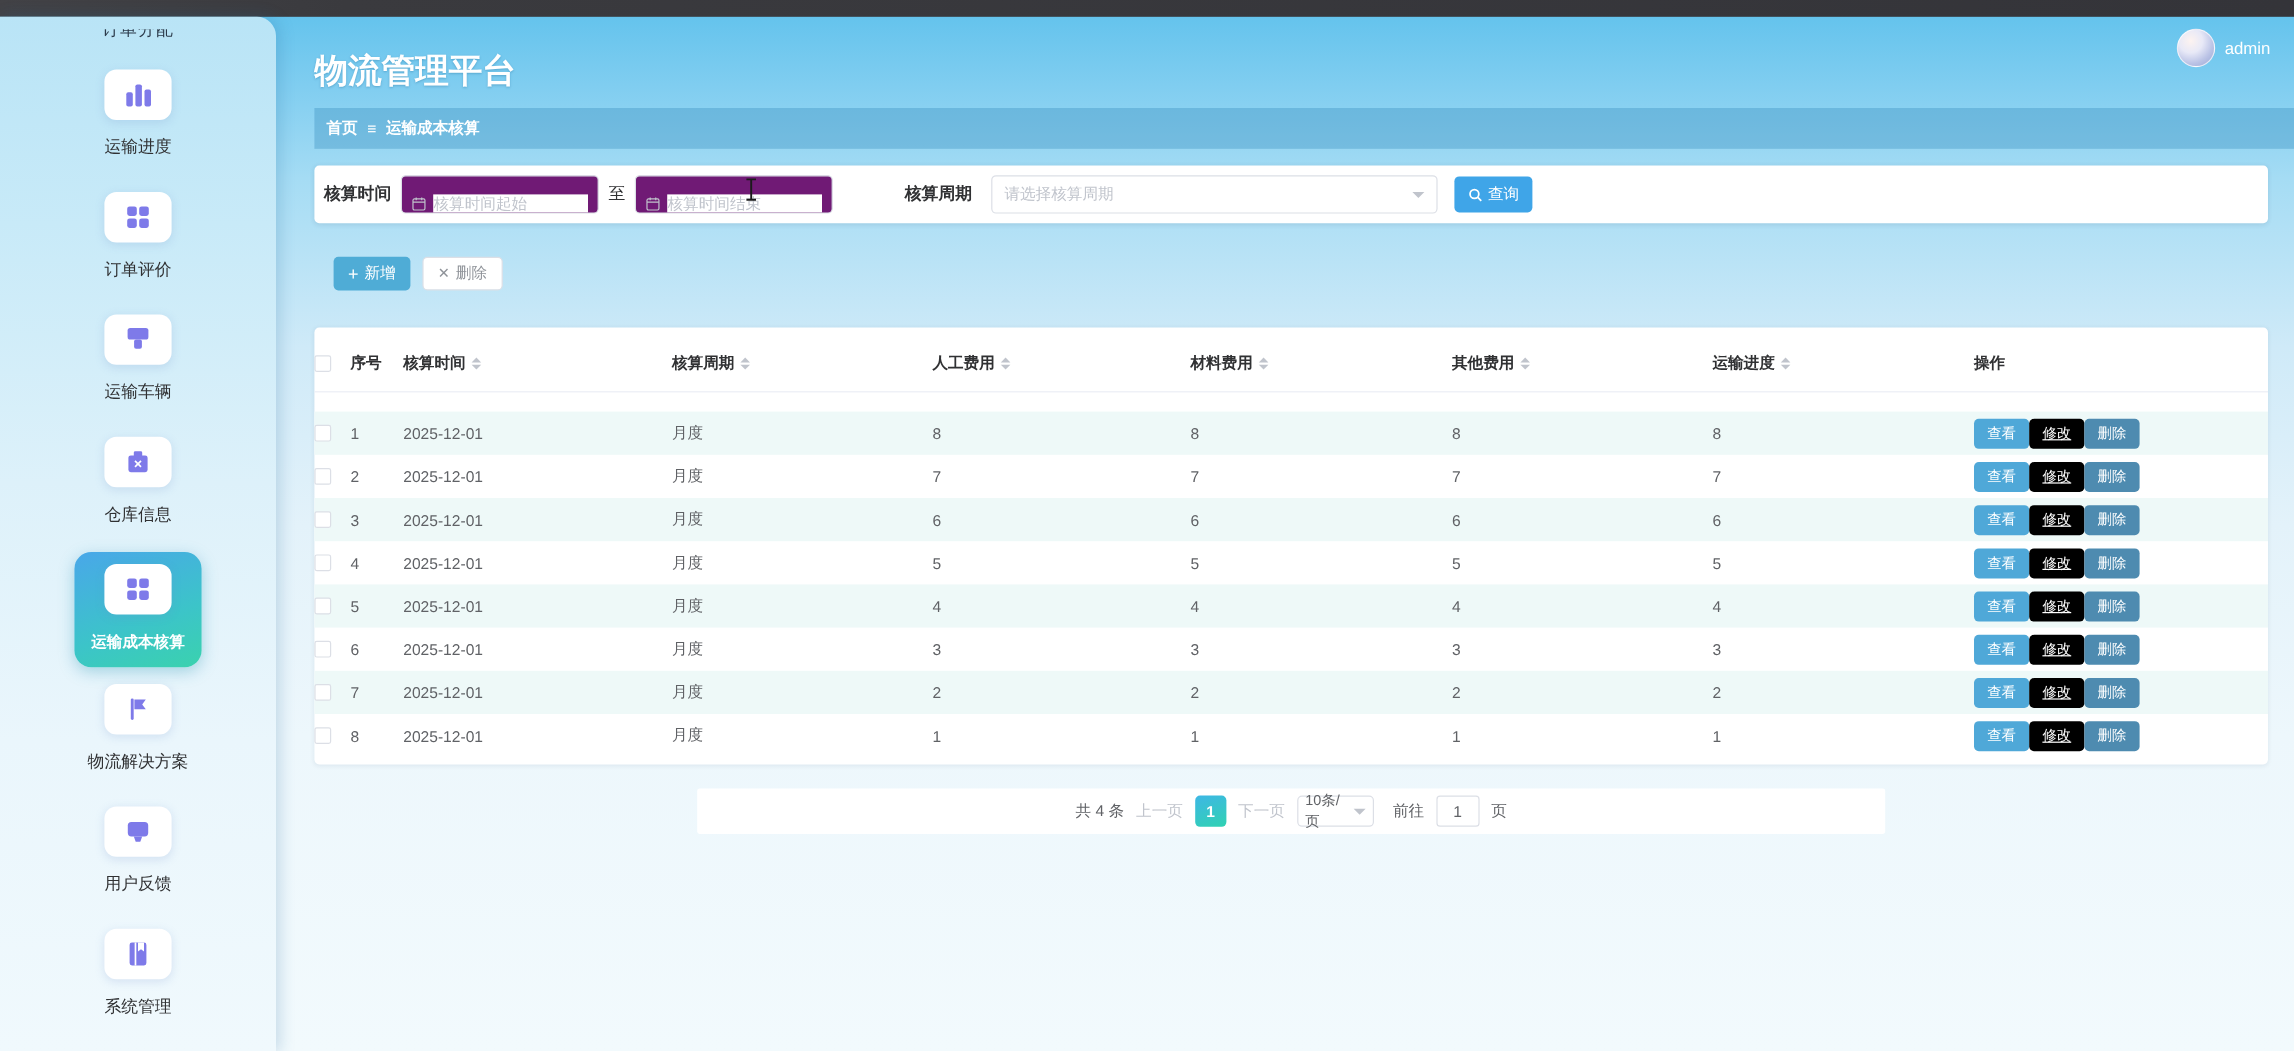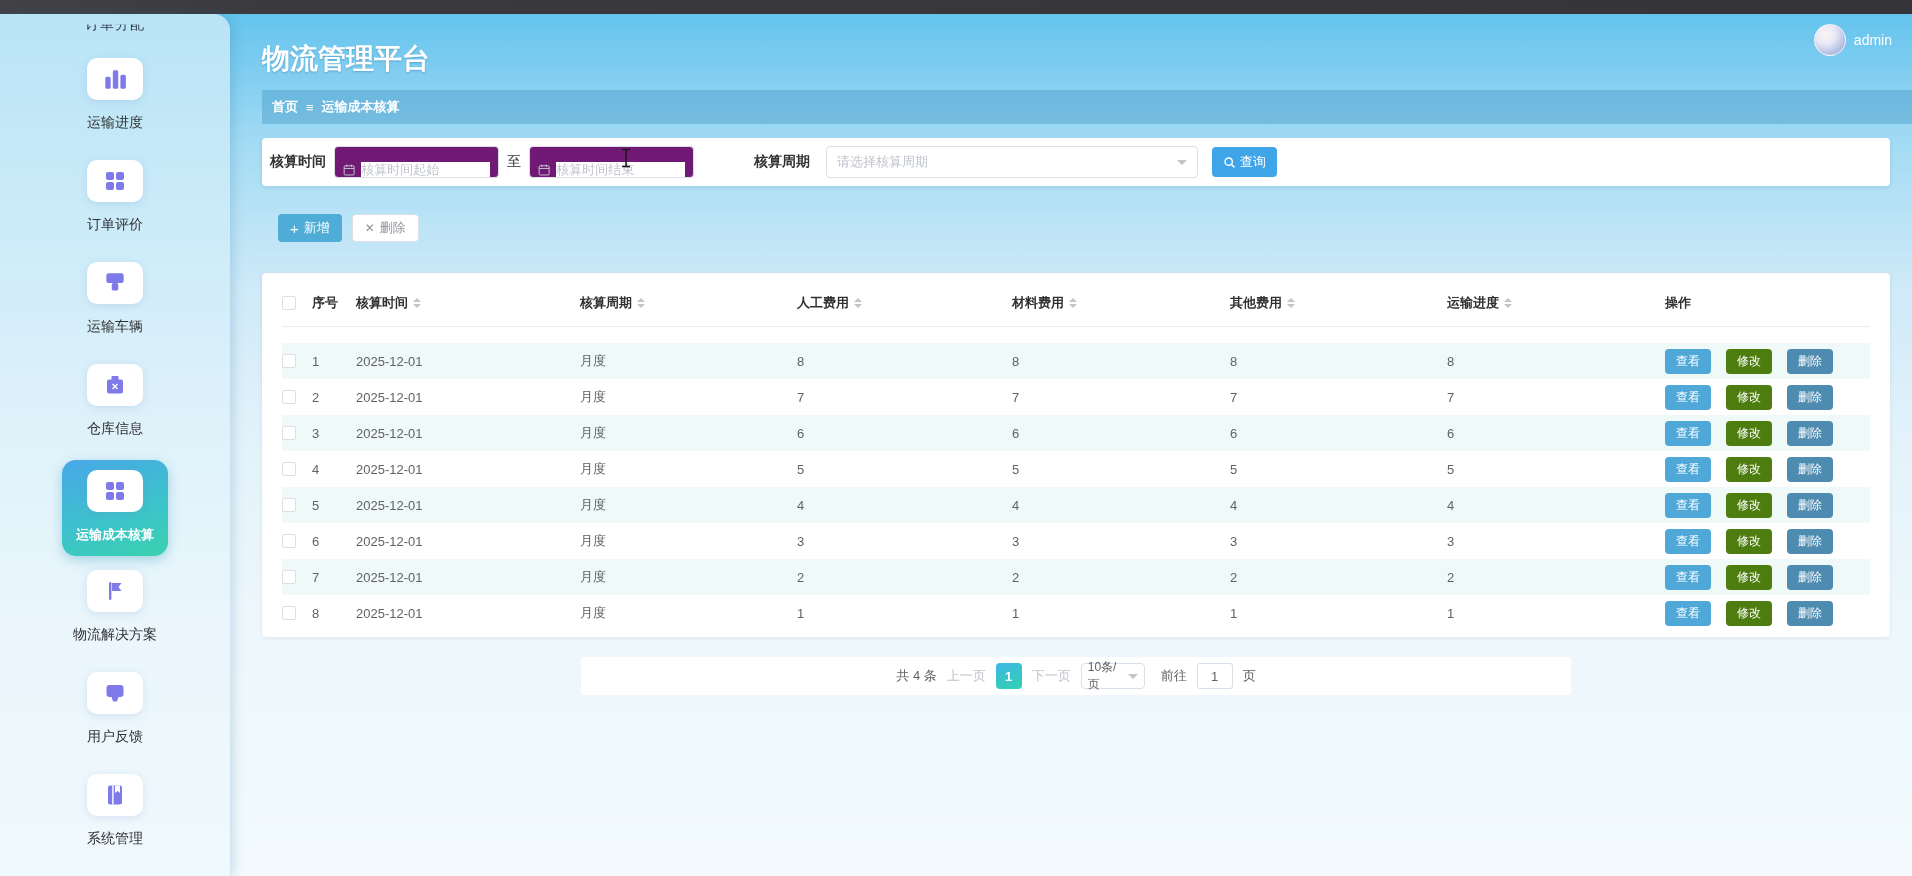--- a/index.html
+++ b/index.html
@@ -66,40 +66,40 @@
   .toolbar { margin-top:28px; padding-left:16px; display:flex; gap:10px; }
   .btn-add { height:28px; padding:0 12px; border:none; border-radius:4px; background:#4facd6;
     color:#fff; font-size:13px; display:flex; align-items:center; gap:5px; cursor:pointer; font-family:inherit; }
   .btn-add .plus { font-size:15px; line-height:1; }
   .btn-del { height:28px; padding:0 12px; border:1px solid #dcdfe6; border-radius:4px; background:#fff;
     color:#8f9399; font-size:13px; display:flex; align-items:center; gap:5px; cursor:pointer; font-family:inherit; }
   .btn-del .x { font-size:12px; }
 
   
   .table-card { margin-top:31px; background:#fff; border-radius:4px;
-    box-shadow:0 1px 4px rgba(0,40,80,.08); padding:6px 20px; }
+    box-shadow:0 1px 4px rgba(0,40,80,.08); padding:6px 0; }
   .thead,.tr { display:grid;
     grid-template-columns:30px 44px 224px 217px 215px 218px 217px 218px 1fr; align-items:center; }
   .thead { height:48px; border-bottom:1px solid #ebeef5; }
   .th { font-size:13px; font-weight:bold; color:#303133; display:flex; align-items:center; }
   #tbody { padding-top:16px; }
   .tr { height:36px; font-size:13px; color:#606266; }
   .tr.stripe { background:#eef9f8; }
   .td { display:flex; align-items:center; }
   .checkbox { width:14px; height:14px; border:1px solid #dcdfe6; border-radius:2px; background:#fff;
     display:inline-block; cursor:pointer; }
   .sort { display:inline-flex; flex-direction:column; margin-left:5px; }
   .sort i { width:0; height:0; border:4px solid transparent; display:block; }
   .sort .up { border-bottom-color:#c0c4cc; margin-bottom:2px; }
   .sort .dn { border-top-color:#c0c4cc; }
-  .actions { gap:15px; }
+  .actions { gap:0; }
   .abtn { height:25px; padding:0 11px; border:none; border-radius:4px; color:#fff; font-size:12px;
     cursor:pointer; font-family:inherit; }
   .abtn.view { background:#4fa8d8; }
-  .abtn.edit { background:#4d7c0f; }
+  .abtn.edit { background:#000000;text-decoration:underline; }
   .abtn.del  { background:#4e8bb0; }
 
   
   .pagination { margin:20px auto 0; width:990px; height:38px; background:#fff; border-radius:2px;
     display:flex; align-items:center; justify-content:center; gap:10px; font-size:13px; color:#606266; }
   .pg-dis { color:#c0c4cc; cursor:default; }
   .pg-cur { width:26px; height:26px; border-radius:4px; color:#fff; font-weight:bold;
     background:linear-gradient(160deg,#3eb7e5,#30d2b2); display:flex; align-items:center;
     justify-content:center; cursor:pointer; }
   .pg-size { width:64px; height:26px; border:1px solid #dcdfe6; border-radius:4px; background:#fff;

